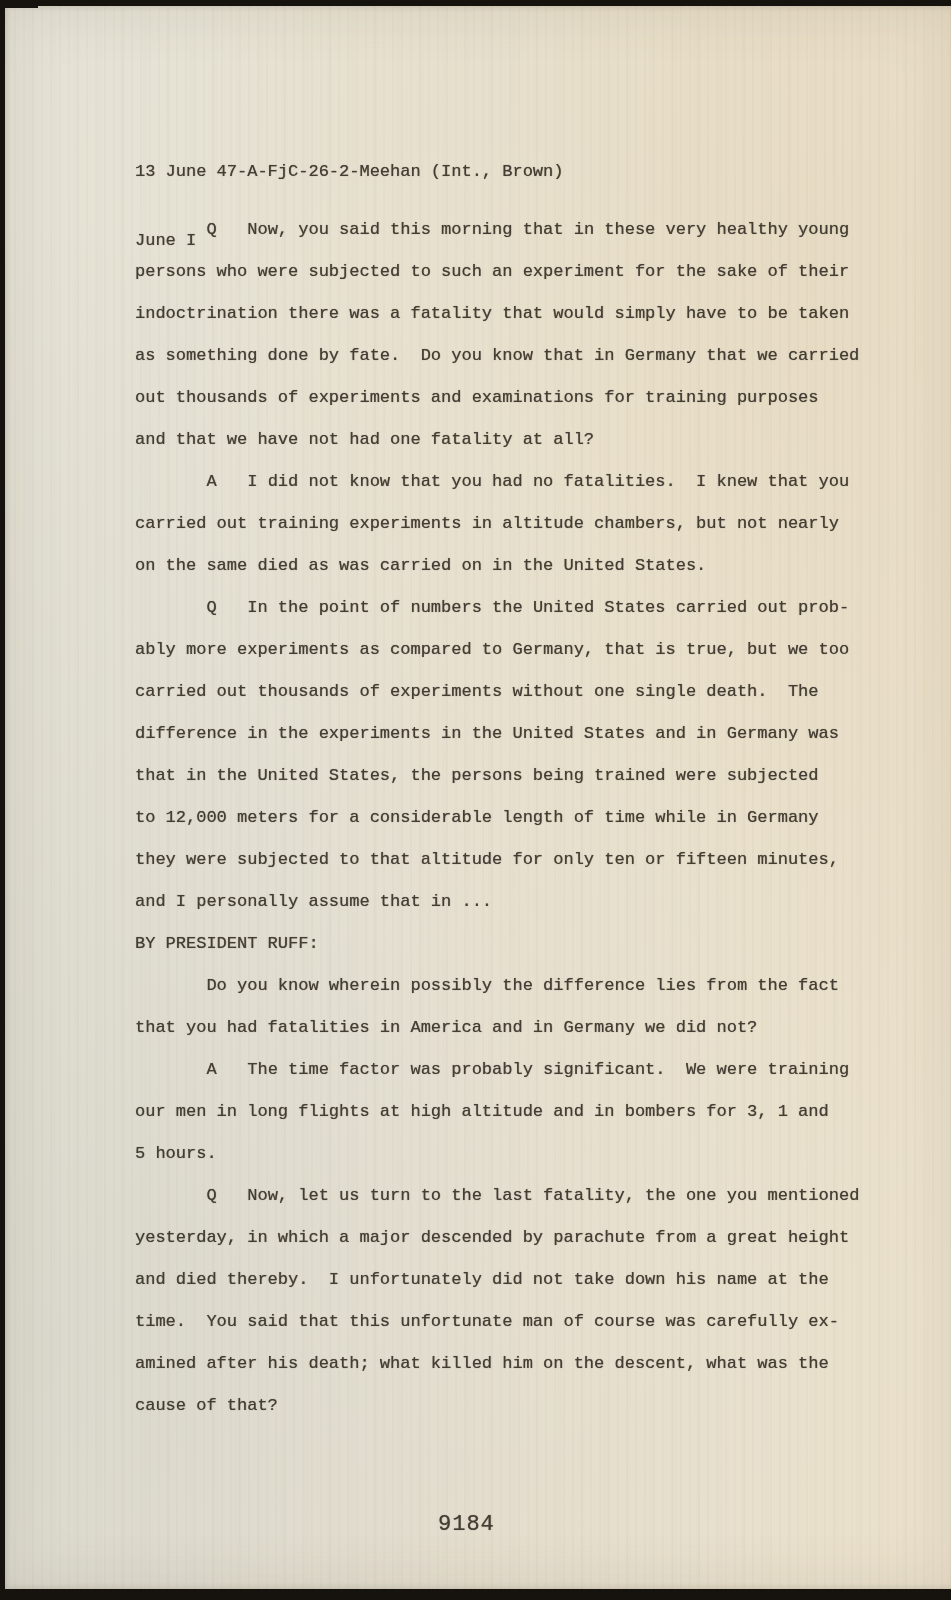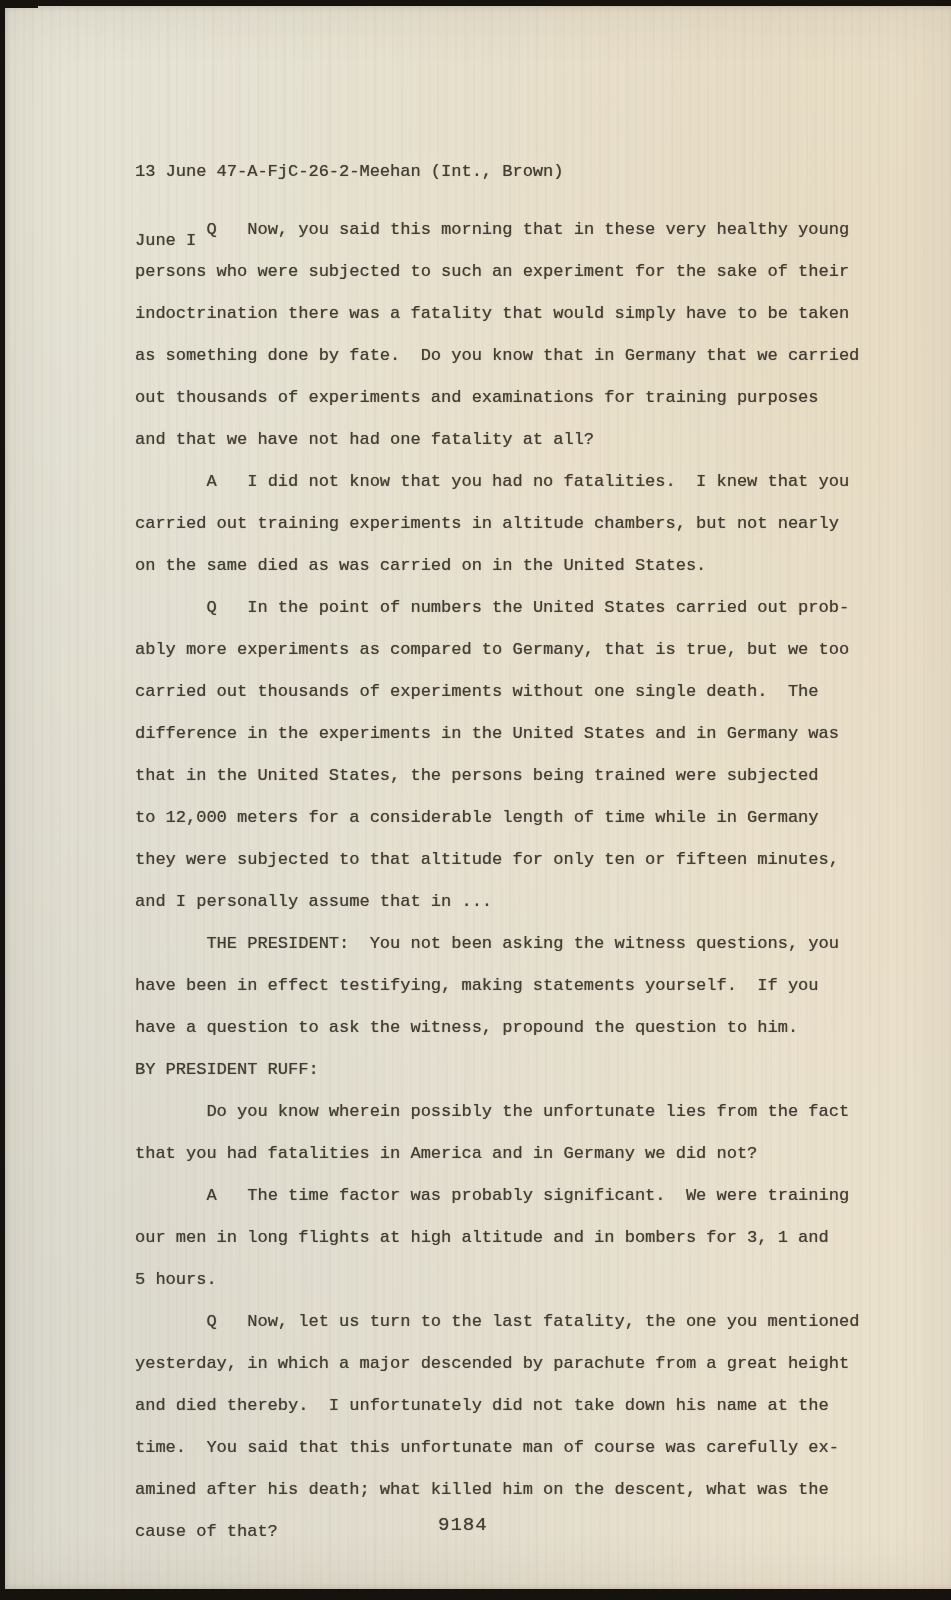--- a/index.html
+++ b/index.html
@@ -73,21 +73,21 @@
   }
   .doc-body p {
     margin: 0;
     padding: 0;
     white-space: pre-wrap;
   }
   .page-number {
     position: absolute;
     left: 433px;
     top: 1498px;
-    font-size: 19px;
+    font-size: 22px;
     line-height: 42px;
     letter-spacing: 1px;
   }
 </style>
 </head>
 <body>
 
 <div class="scan-frame">
   <div class="paper">
     <div class="texture"></div>
@@ -108,25 +108,22 @@
 carried out training experiments in altitude chambers, but not nearly
 on the same died as was carried on in the United States.</p>
       <p>       Q   In the point of numbers the United States carried out prob-
 ably more experiments as compared to Germany, that is true, but we too
 carried out thousands of experiments without one single death.  The
 difference in the experiments in the United States and in Germany was
 that in the United States, the persons being trained were subjected
 to 12,000 meters for a considerable length of time while in Germany
 they were subjected to that altitude for only ten or fifteen minutes,
 and I personally assume that in ...</p>
-      <p>       THE PRESIDENT:  You not been asking the witness questions, you
-have been in effect testifying, making statements yourself.  If you
-have a question to ask the witness, propound the question to him.</p>
       <p>BY PRESIDENT RUFF:</p>
-      <p>       Do you know wherein possibly the unfortunate lies from the fact
+      <p>       Do you know wherein possibly the difference lies from the fact
 that you had fatalities in America and in Germany we did not?</p>
       <p>       A   The time factor was probably significant.  We were training
 our men in long flights at high altitude and in bombers for 3, 1 and
 5 hours.</p>
       <p>       Q   Now, let us turn to the last fatality, the one you mentioned
 yesterday, in which a major descended by parachute from a great height
 and died thereby.  I unfortunately did not take down his name at the
 time.  You said that this unfortunate man of course was carefully ex-
 amined after his death; what killed him on the descent, what was the
 cause of that?</p>

